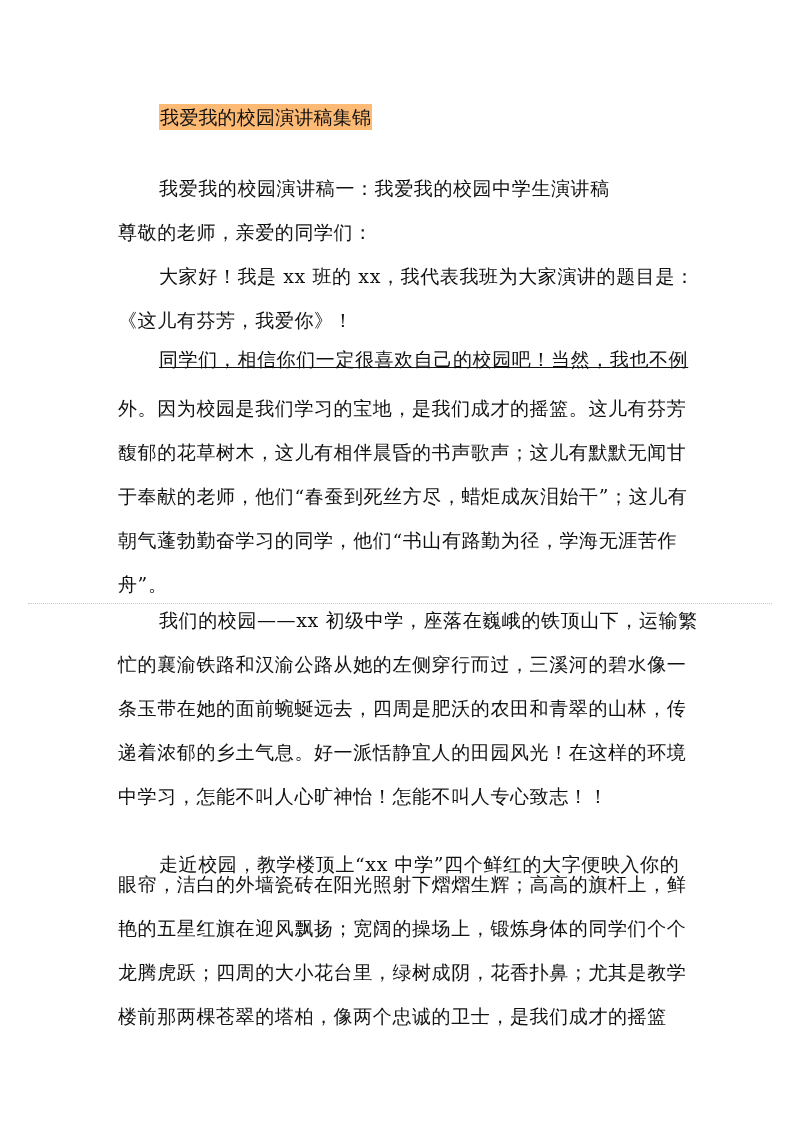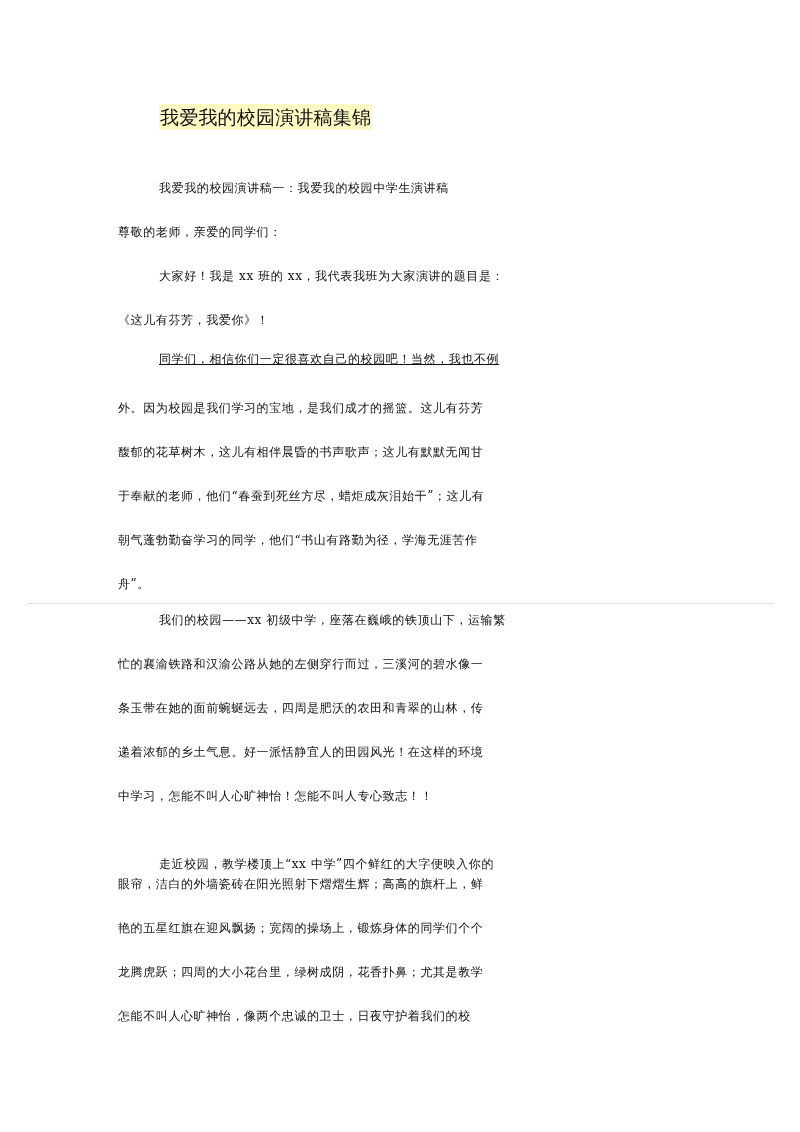--- a/index.html
+++ b/index.html
@@ -21,39 +21,39 @@
       top: 104px;
       font-size: 19px;
       line-height: 26px;
       background: #ffff00;
       padding: 0 1px;
       white-space: nowrap;
       letter-spacing: 0.2px;
     }
     .line {
       position: absolute;
-      font-size: 12px;
+      font-size: 19px;
       line-height: 26px;
       white-space: nowrap;
       letter-spacing: 0.6px;
     }
     .page-break {
       position: absolute;
       top: 603px;
       left: 28px;
       width: 744px;
       height: 0;
       border-top: 1px dotted #c8c8d0;
     }
   </style>
 </head>
 <body>
 
 <div>
-  <div class="title" style="background: #fef9c3;">我爱我的校园演讲稿集锦</div>
+  <div class="title" style="background: #fdba74;">我爱我的校园演讲稿集锦</div>
 
   <div class="line" style="left: 159px; top: 175px;">我爱我的校园演讲稿一：我爱我的校园中学生演讲稿</div>
   <div class="line" style="left: 118px; top: 219px;">尊敬的老师，亲爱的同学们：</div>
   <div class="line" style="left: 159px; top: 263px;">大家好！我是 xx 班的 xx，我代表我班为大家演讲的题目是：</div>
   <div class="line" style="left: 118px; top: 307px;">《这儿有芬芳，我爱你》！</div>
   <div class="line" style="left: 159px; top: 346px; text-decoration: underline;">同学们，相信你们一定很喜欢自己的校园吧！当然，我也不例</div>
   <div class="line" style="left: 118px; top: 395px;">外。因为校园是我们学习的宝地，是我们成才的摇篮。这儿有芬芳</div>
   <div class="line" style="left: 118px; top: 439px;">馥郁的花草树木，这儿有相伴晨昏的书声歌声；这儿有默默无闻甘</div>
   <div class="line" style="left: 118px; top: 483px;">于奉献的老师，他们“春蚕到死丝方尽，蜡炬成灰泪始干”；这儿有</div>
   <div class="line" style="left: 118px; top: 527px;">朝气蓬勃勤奋学习的同学，他们“书山有路勤为径，学海无涯苦作</div>
@@ -63,14 +63,14 @@
 
   <div class="line" style="left: 159px; top: 607px;">我们的校园——xx 初级中学，座落在巍峨的铁顶山下，运输繁</div>
   <div class="line" style="left: 118px; top: 651px;">忙的襄渝铁路和汉渝公路从她的左侧穿行而过，三溪河的碧水像一</div>
   <div class="line" style="left: 118px; top: 695px;">条玉带在她的面前蜿蜒远去，四周是肥沃的农田和青翠的山林，传</div>
   <div class="line" style="left: 118px; top: 739px;">递着浓郁的乡土气息。好一派恬静宜人的田园风光！在这样的环境</div>
   <div class="line" style="left: 118px; top: 783px; text-align: right;">中学习，怎能不叫人心旷神怡！怎能不叫人专心致志！！</div>
   <div class="line" style="left: 159px; top: 827px; margin-top: 24px;">走近校园，教学楼顶上“xx 中学”四个鲜红的大字便映入你的</div>
   <div class="line" style="left: 118px; top: 871px; text-align: right;">眼帘，洁白的外墙瓷砖在阳光照射下熠熠生辉；高高的旗杆上，鲜</div>
   <div class="line" style="left: 118px; top: 915px;">艳的五星红旗在迎风飘扬；宽阔的操场上，锻炼身体的同学们个个</div>
   <div class="line" style="left: 118px; top: 959px;">龙腾虎跃；四周的大小花台里，绿树成阴，花香扑鼻；尤其是教学</div>
-  <div class="line" style="left: 118px; top: 1003px;">怎能不叫人心旷神怡，像两个忠诚的卫士，日夜守护着我们的校</div>
+  <div class="line" style="left: 118px; top: 1003px;">楼前那两棵苍翠的塔柏，像两个忠诚的卫士，是我们成才的摇篮</div>
 </div>
 
 </body></html>

